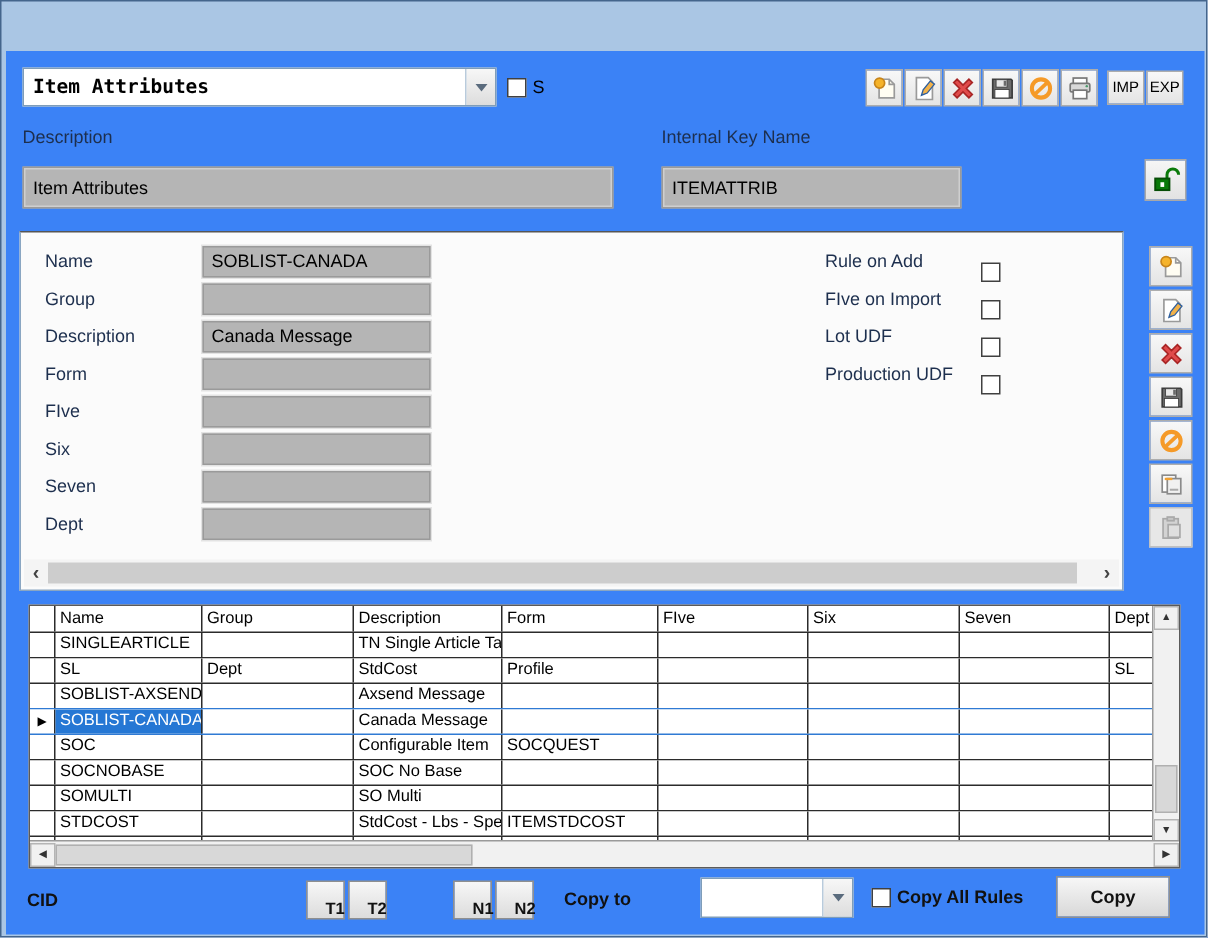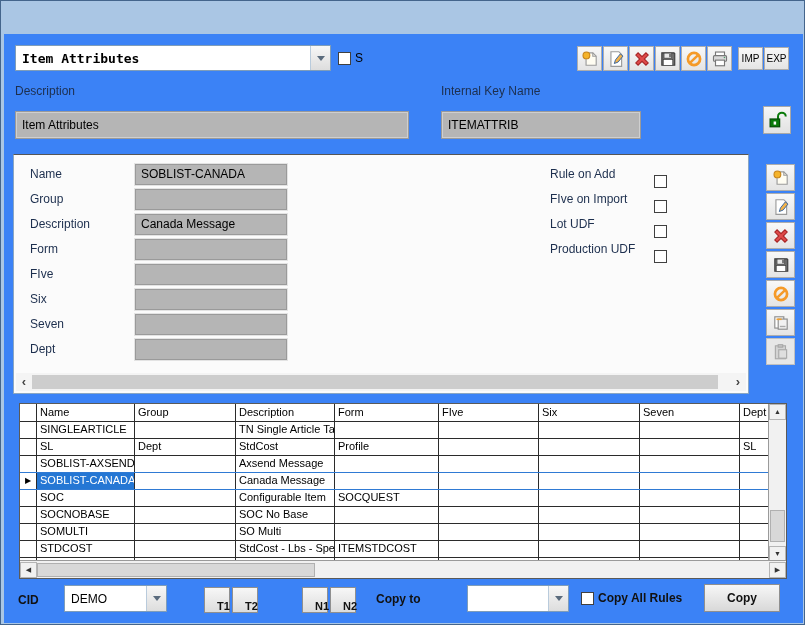--- a/index.html
+++ b/index.html
@@ -380,26 +380,20 @@
         <div class="sb-btn down">▼</div>
       </div>
       <div id="grid-hscroll">
         <div class="sb-btn left">◀</div>
         <div class="hthumb"></div>
         <div class="sb-btn right">▶</div>
       </div>
     </div>
 
     <span class="footer-lbl" style="left:14px;top:559px;">CID</span>
-    <div id="cid-combo" class="combo">
-      <span class="val">DEMO</span>
-      <span class="chev">
-          <span class="tri-down"></span>
-        </span>
-    </div>
     <button class="sq-btn" style="left:200px;">T1</button>
     <button class="sq-btn" style="left:228px;">T2</button>
     <button class="sq-btn" style="left:298px;">N1</button>
     <button class="sq-btn" style="left:326px;">N2</button>
     <span class="footer-lbl" style="left:372px;top:558px;text-align:center;">Copy to</span>
     <div id="copyto-combo" class="combo">
       <span class="val"></span>
       <span class="chev">
           <span class="tri-down"></span>
         </span>

